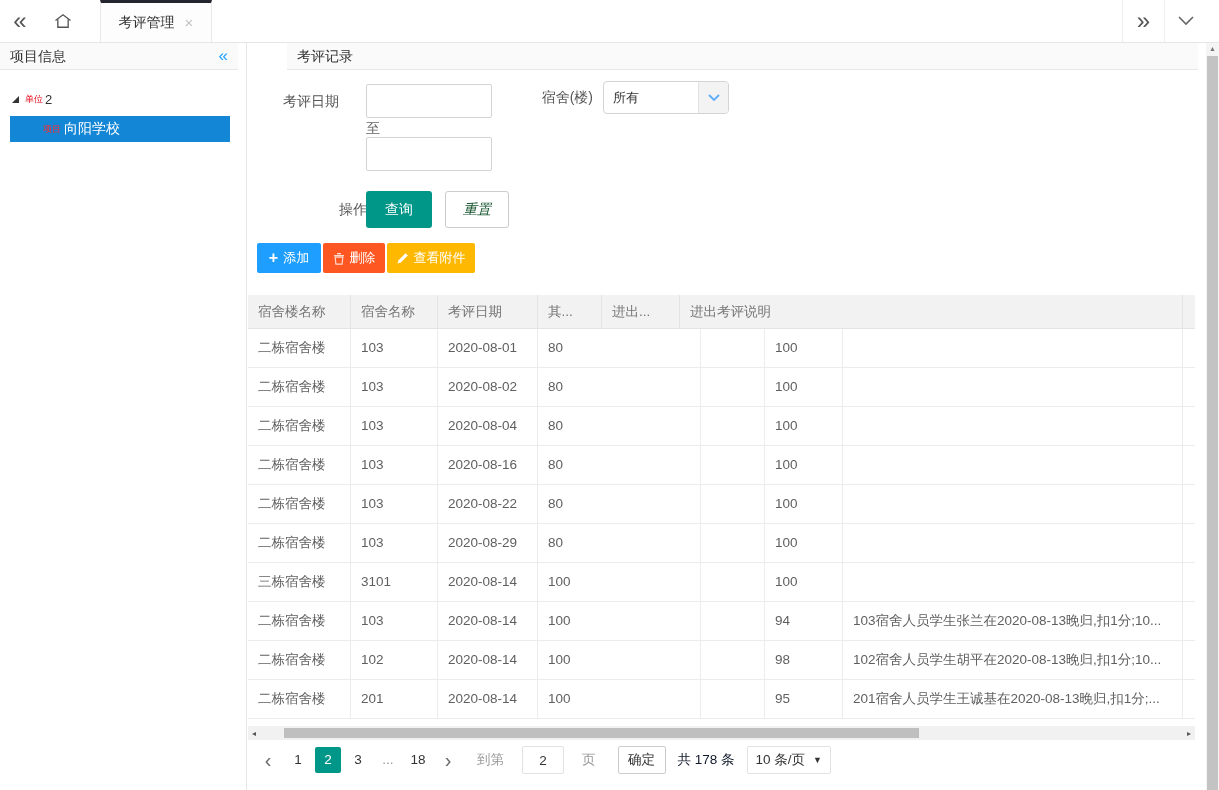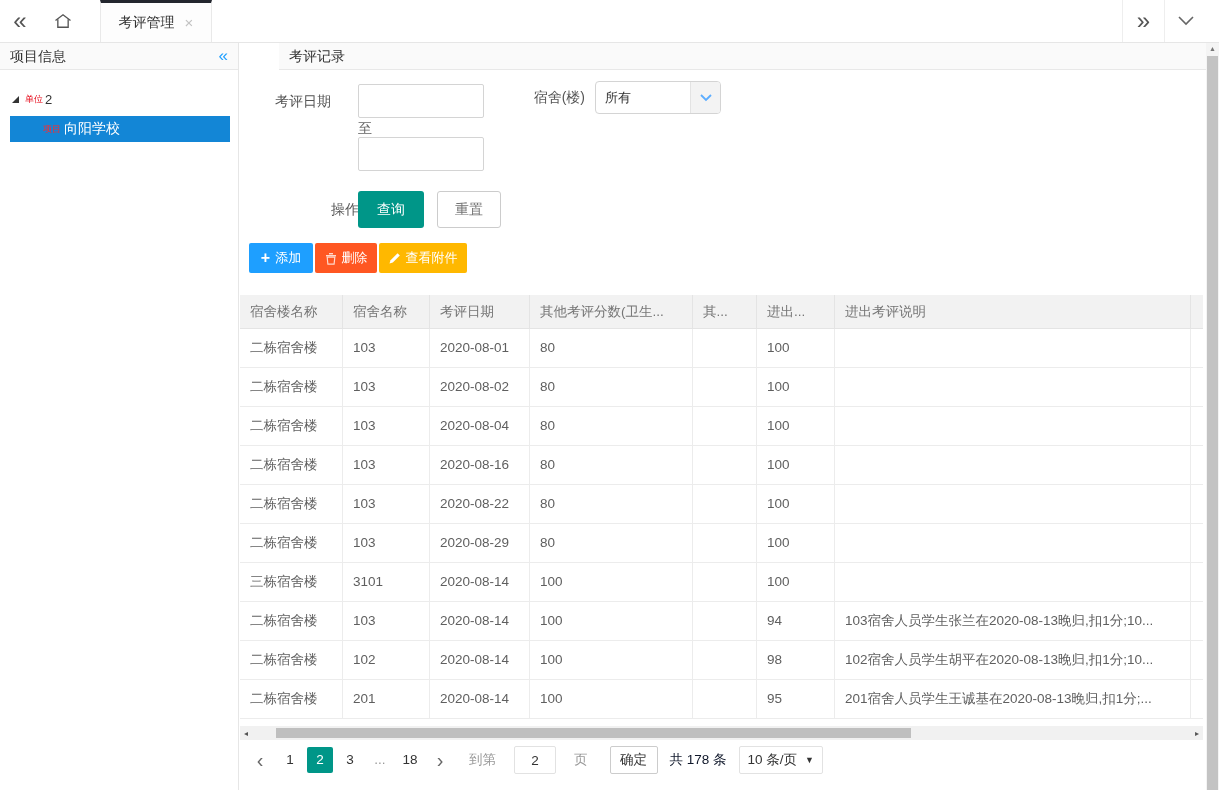--- a/index.html
+++ b/index.html
@@ -12,21 +12,21 @@
   .chev2 { font-size:24px; color:#555; line-height:1; }
   .home-wrap { width:46px; display:flex; align-items:center; justify-content:center; cursor:pointer; }
   .tab { margin-left:14px; width:112px; background:#fdfdfd; border-left:1px solid #e9e9e9; border-right:1px solid #e9e9e9;
     border-top:3px solid #23262e; display:flex; align-items:center; justify-content:center; gap:10px; cursor:pointer; }
   .tab-label { color:#333; }
   .tab-close { color:#c2c2c2; font-size:15px; }
   .tb-right { position:absolute; right:13px; top:0; height:42px; display:flex; }
   .tb-right .tb-icon { border-left:1px solid #eee; width:42px; }
 
   
-  .body-row { display:flex; height:747px; position:relative; }
+  .body-row { display:flex; height:747px; position:relative;gap:8px; }
   .sidebar { width:238px; background:#fff; }
   .panel-header { height:27px; line-height:26px; background:#fafafa; border-bottom:1px solid #e8e8e8;
     padding:0 10px; color:#333; display:flex; justify-content:space-between; align-items:center; }
   .collapse-arrow { color:#1E9FFF; font-size:17px; cursor:pointer; }
 
   .tree { padding-top:18px; }
   .tree-node1 { display:flex; align-items:center; height:22px; padding-left:12px; cursor:pointer; }
   .tri { width:0; height:0; border-left:7px solid transparent; border-bottom:7px solid #333; margin-right:6px; }
   .tag-red { color:#e60012; font-size:9px; margin-right:2px; }
   .node1-label { color:#333; font-size:13px; }
@@ -46,22 +46,22 @@
   .lab-to { left:119px; top:51px; height:15px; line-height:15px; color:#666; }
   .inp-to { left:119px; top:67px; }
   .lab-dorm { left:270px; top:11px; width:76px; line-height:33px; text-align:right; }
   .select { position:absolute; left:356px; top:11px; width:126px; height:33px; border:1px solid #d4d4d4; border-radius:4px;
     background:#fff; display:flex; cursor:pointer; overflow:hidden; }
   .select-value { flex:1; line-height:31px; padding-left:9px; color:#333; font-size:13px; }
   .select-caret { width:30px; background:#f3f3f3; border-left:1px solid #e3e3e3; display:flex; align-items:center; justify-content:center; }
   .lab-op { left:58px; top:121px; width:62px; line-height:37px; text-align:right; }
   .btn-search { position:absolute; left:119px; top:121px; width:66px; height:37px; background:#009688; color:#fff;
     border:none; border-radius:3px; font-size:14px; cursor:pointer; }
-  .btn-reset { position:absolute; left:198px; top:121px; width:64px; height:37px; background:#fff; color:#737373;
-    border:1px solid #ccc; border-radius:3px; font-size:14px; cursor:pointer; }
+  .btn-reset { position:absolute; left:198px; top:121px; width:64px; height:37px; background:#fff; color:#14532d;
+    border:1px solid #ccc; border-radius:3px; font-size:14px; cursor:pointer;font-style:italic; }
 
   
   .toolbar-btn { position:absolute; top:173px; height:30px; border:none; border-radius:2px; color:#fff; font-size:13px;
     display:flex; align-items:center; justify-content:center; gap:5px; cursor:pointer; }
   .btn-add { left:10px; width:64px; background:#1E9FFF; }
   .btn-del { left:76px; width:62px; background:#FF5722; }
   .btn-att { left:140px; width:88px; background:#FFB800; }
   .plus-g { font-size:16px; font-weight:bold; line-height:1; }
 
   
@@ -195,21 +195,20 @@
           <path d="M0.5 11.5 L1.6 8.2 L8.6 1.2 L10.8 3.4 L3.8 10.4 Z" fill="#fff"></path>
         </svg>
         <span>查看附件</span>
       </button>
 
       <div class="table">
         <div class="thead">
             <div class="th c0">宿舍楼名称</div>
             <div class="th c1">宿舍名称</div>
             <div class="th c2">考评日期</div>
-            <div class="th c3">其他考评分数(卫生...</div>
             <div class="th c4">其...</div>
             <div class="th c5">进出...</div>
             <div class="th c6">进出考评说明</div>
             <div class="th fillc"></div>
           </div>
         <div class="tbody">
             <div class="trow">
               <div class="td c0">二栋宿舍楼</div>
               <div class="td c1">103</div>
               <div class="td c2">2020-08-01</div>

